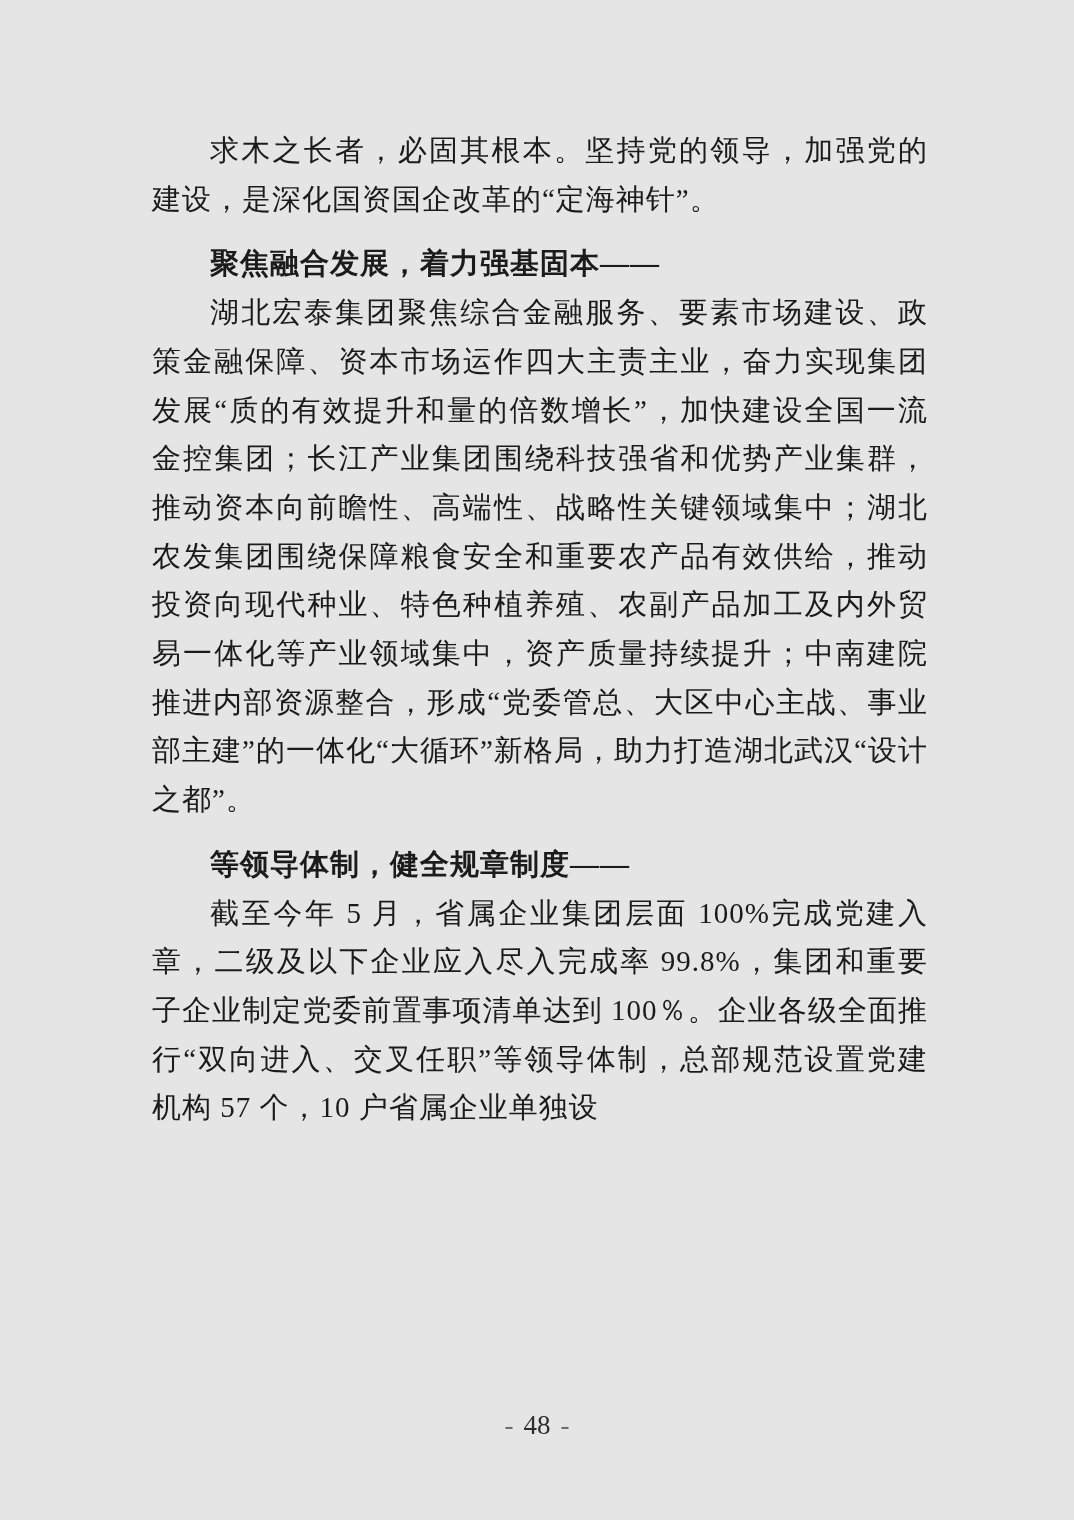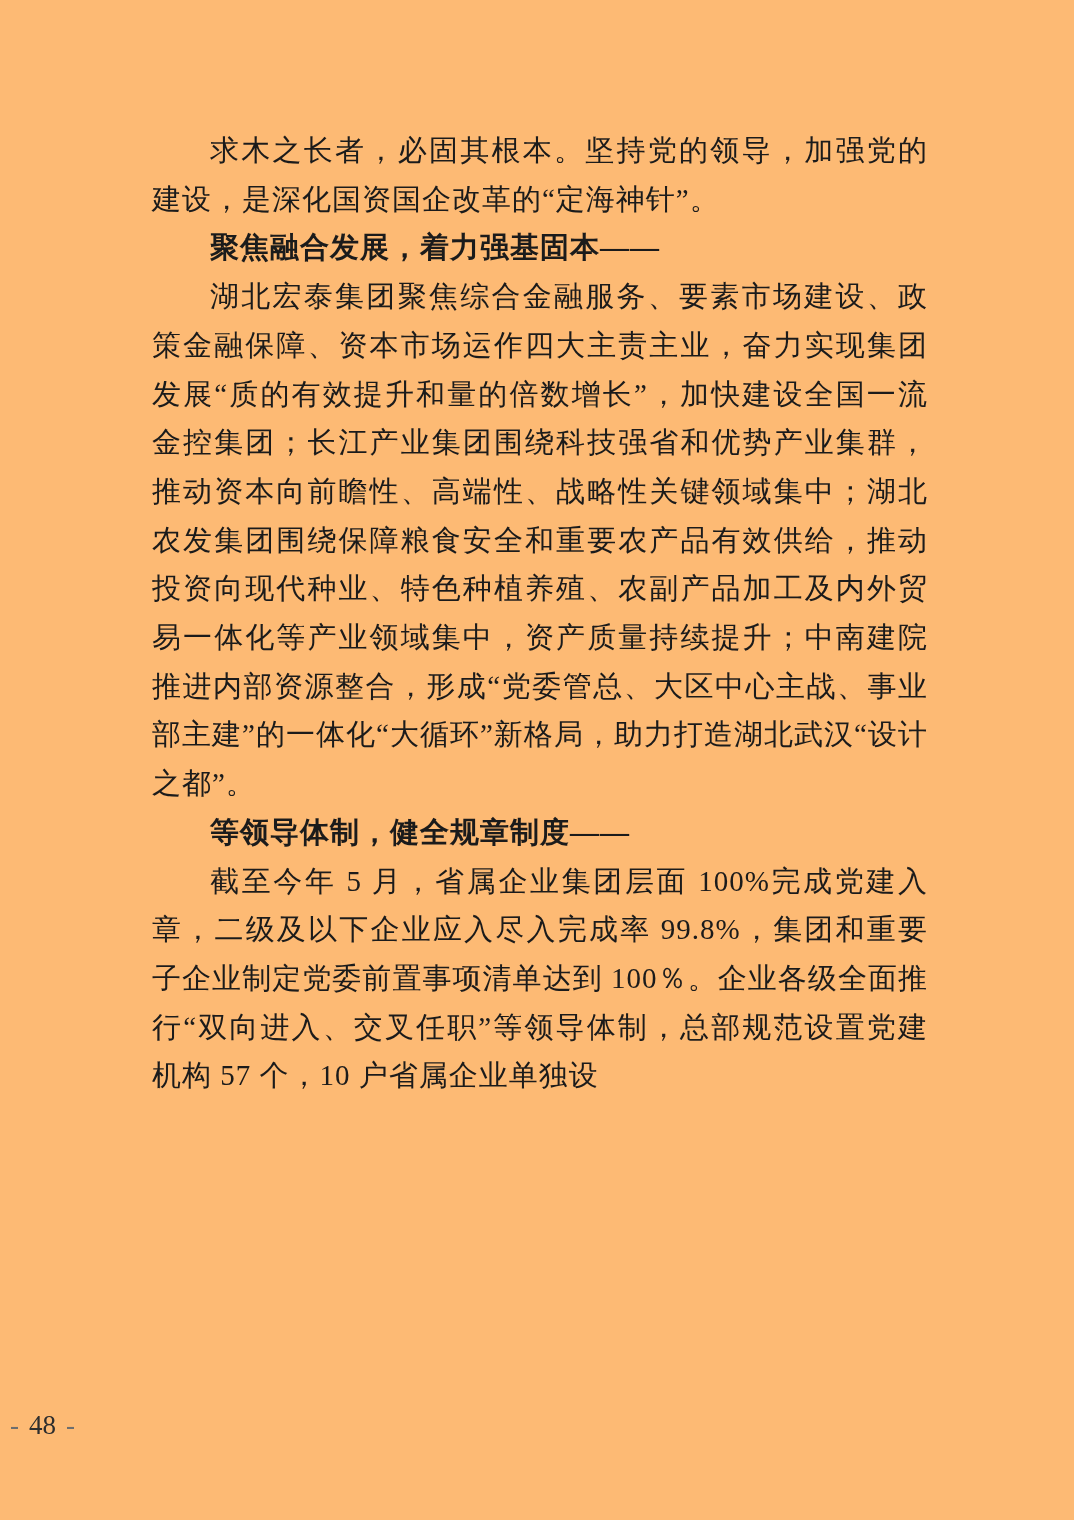--- a/index.html
+++ b/index.html
@@ -4,21 +4,21 @@
 <style>
   html, body {
     margin: 0;
     padding: 0;
     background: #ffffff;
   }
   .page {
     position: relative;
     width: 1074px;
     height: 1520px;
-    background: #fdba74;
+    background: #e5e5e5;
     overflow: hidden;
     font-family: "Liberation Serif", "DejaVu Serif", serif;
   }
   .content {
     position: absolute;
     left: 152px;
     top: 126px;
     width: 776px;
   }
   .para {
@@ -26,27 +26,28 @@
     font-size: 29px;
     line-height: 48.7px;
     color: #1b1b1b;
     text-align: justify;
     text-indent: 2em;
     letter-spacing: 1px;
     word-break: break-all;
   }
   .para.heading {
     font-weight: 700;
+    margin-top: 16px;
   }
   .page-footer {
     position: absolute;
     left: 0;
     top: 1408px;
     width: 100%;
-    text-align: left;
+    text-align: center;
     font-size: 27px;
     line-height: 34px;
     color: #2e2e2e;
   }
   .page-footer .dash {
     color: #6e6e6e;
     padding: 0 10px;
   }
 </style>
 </head>

